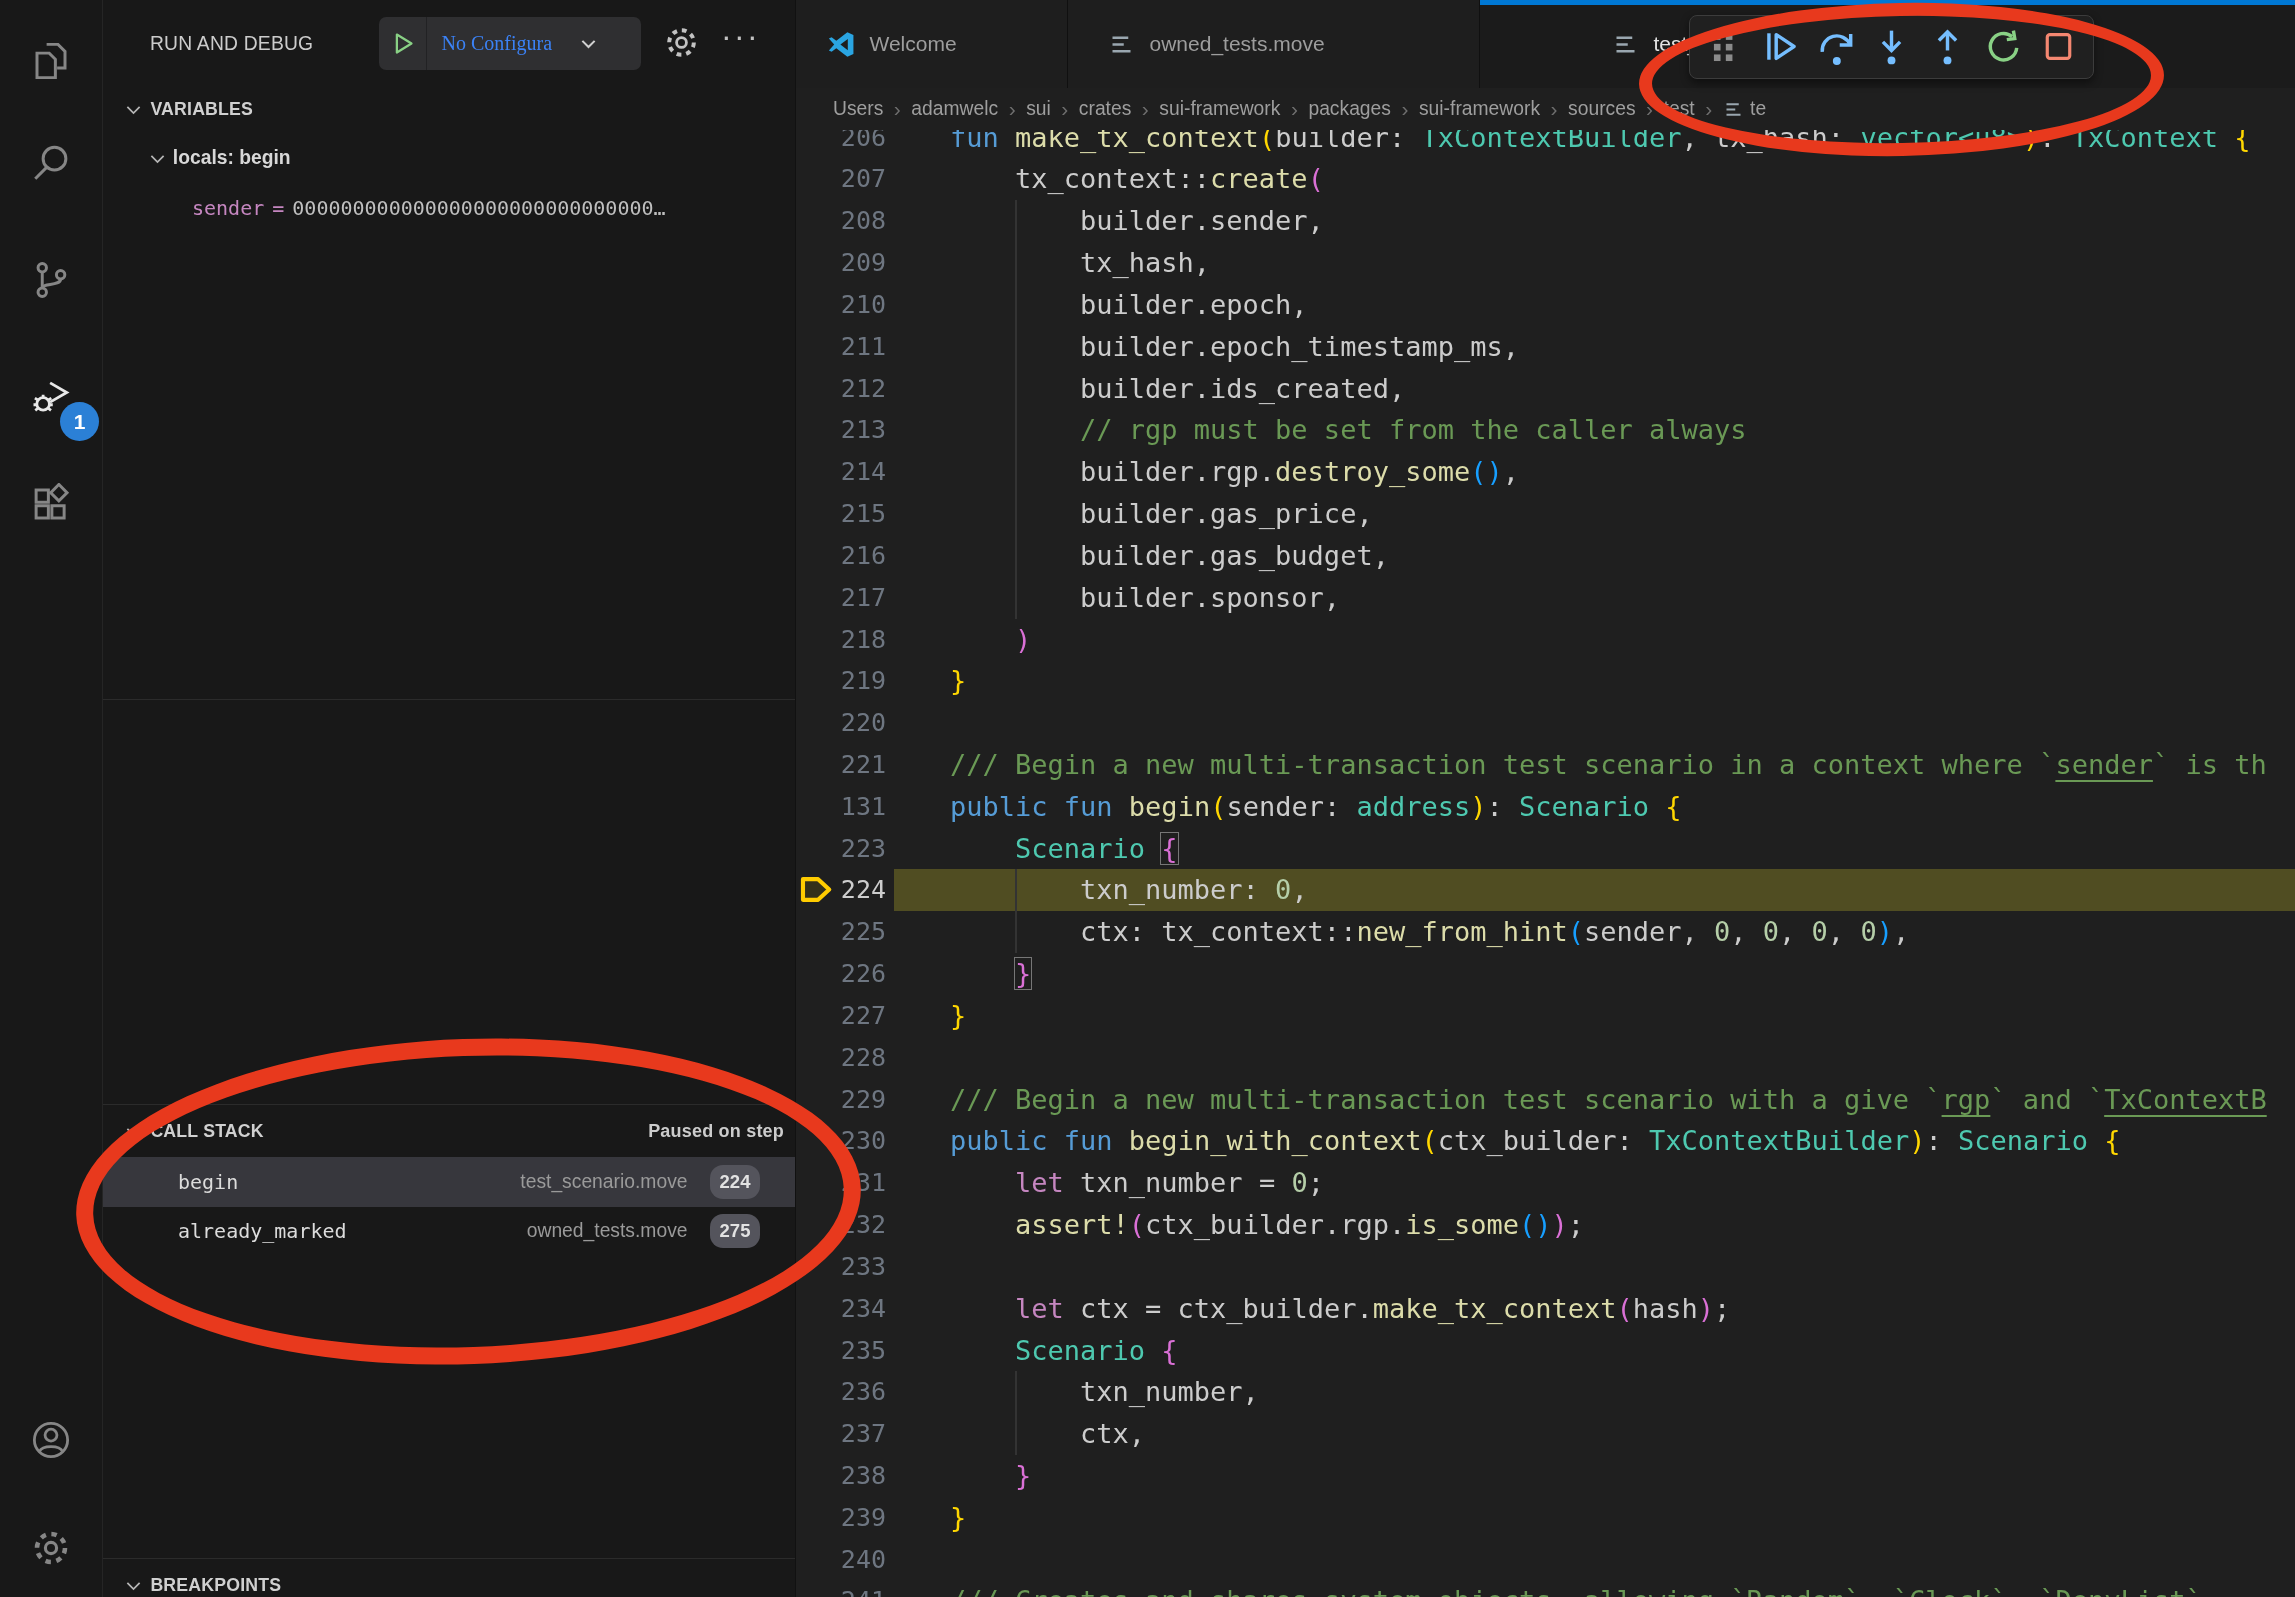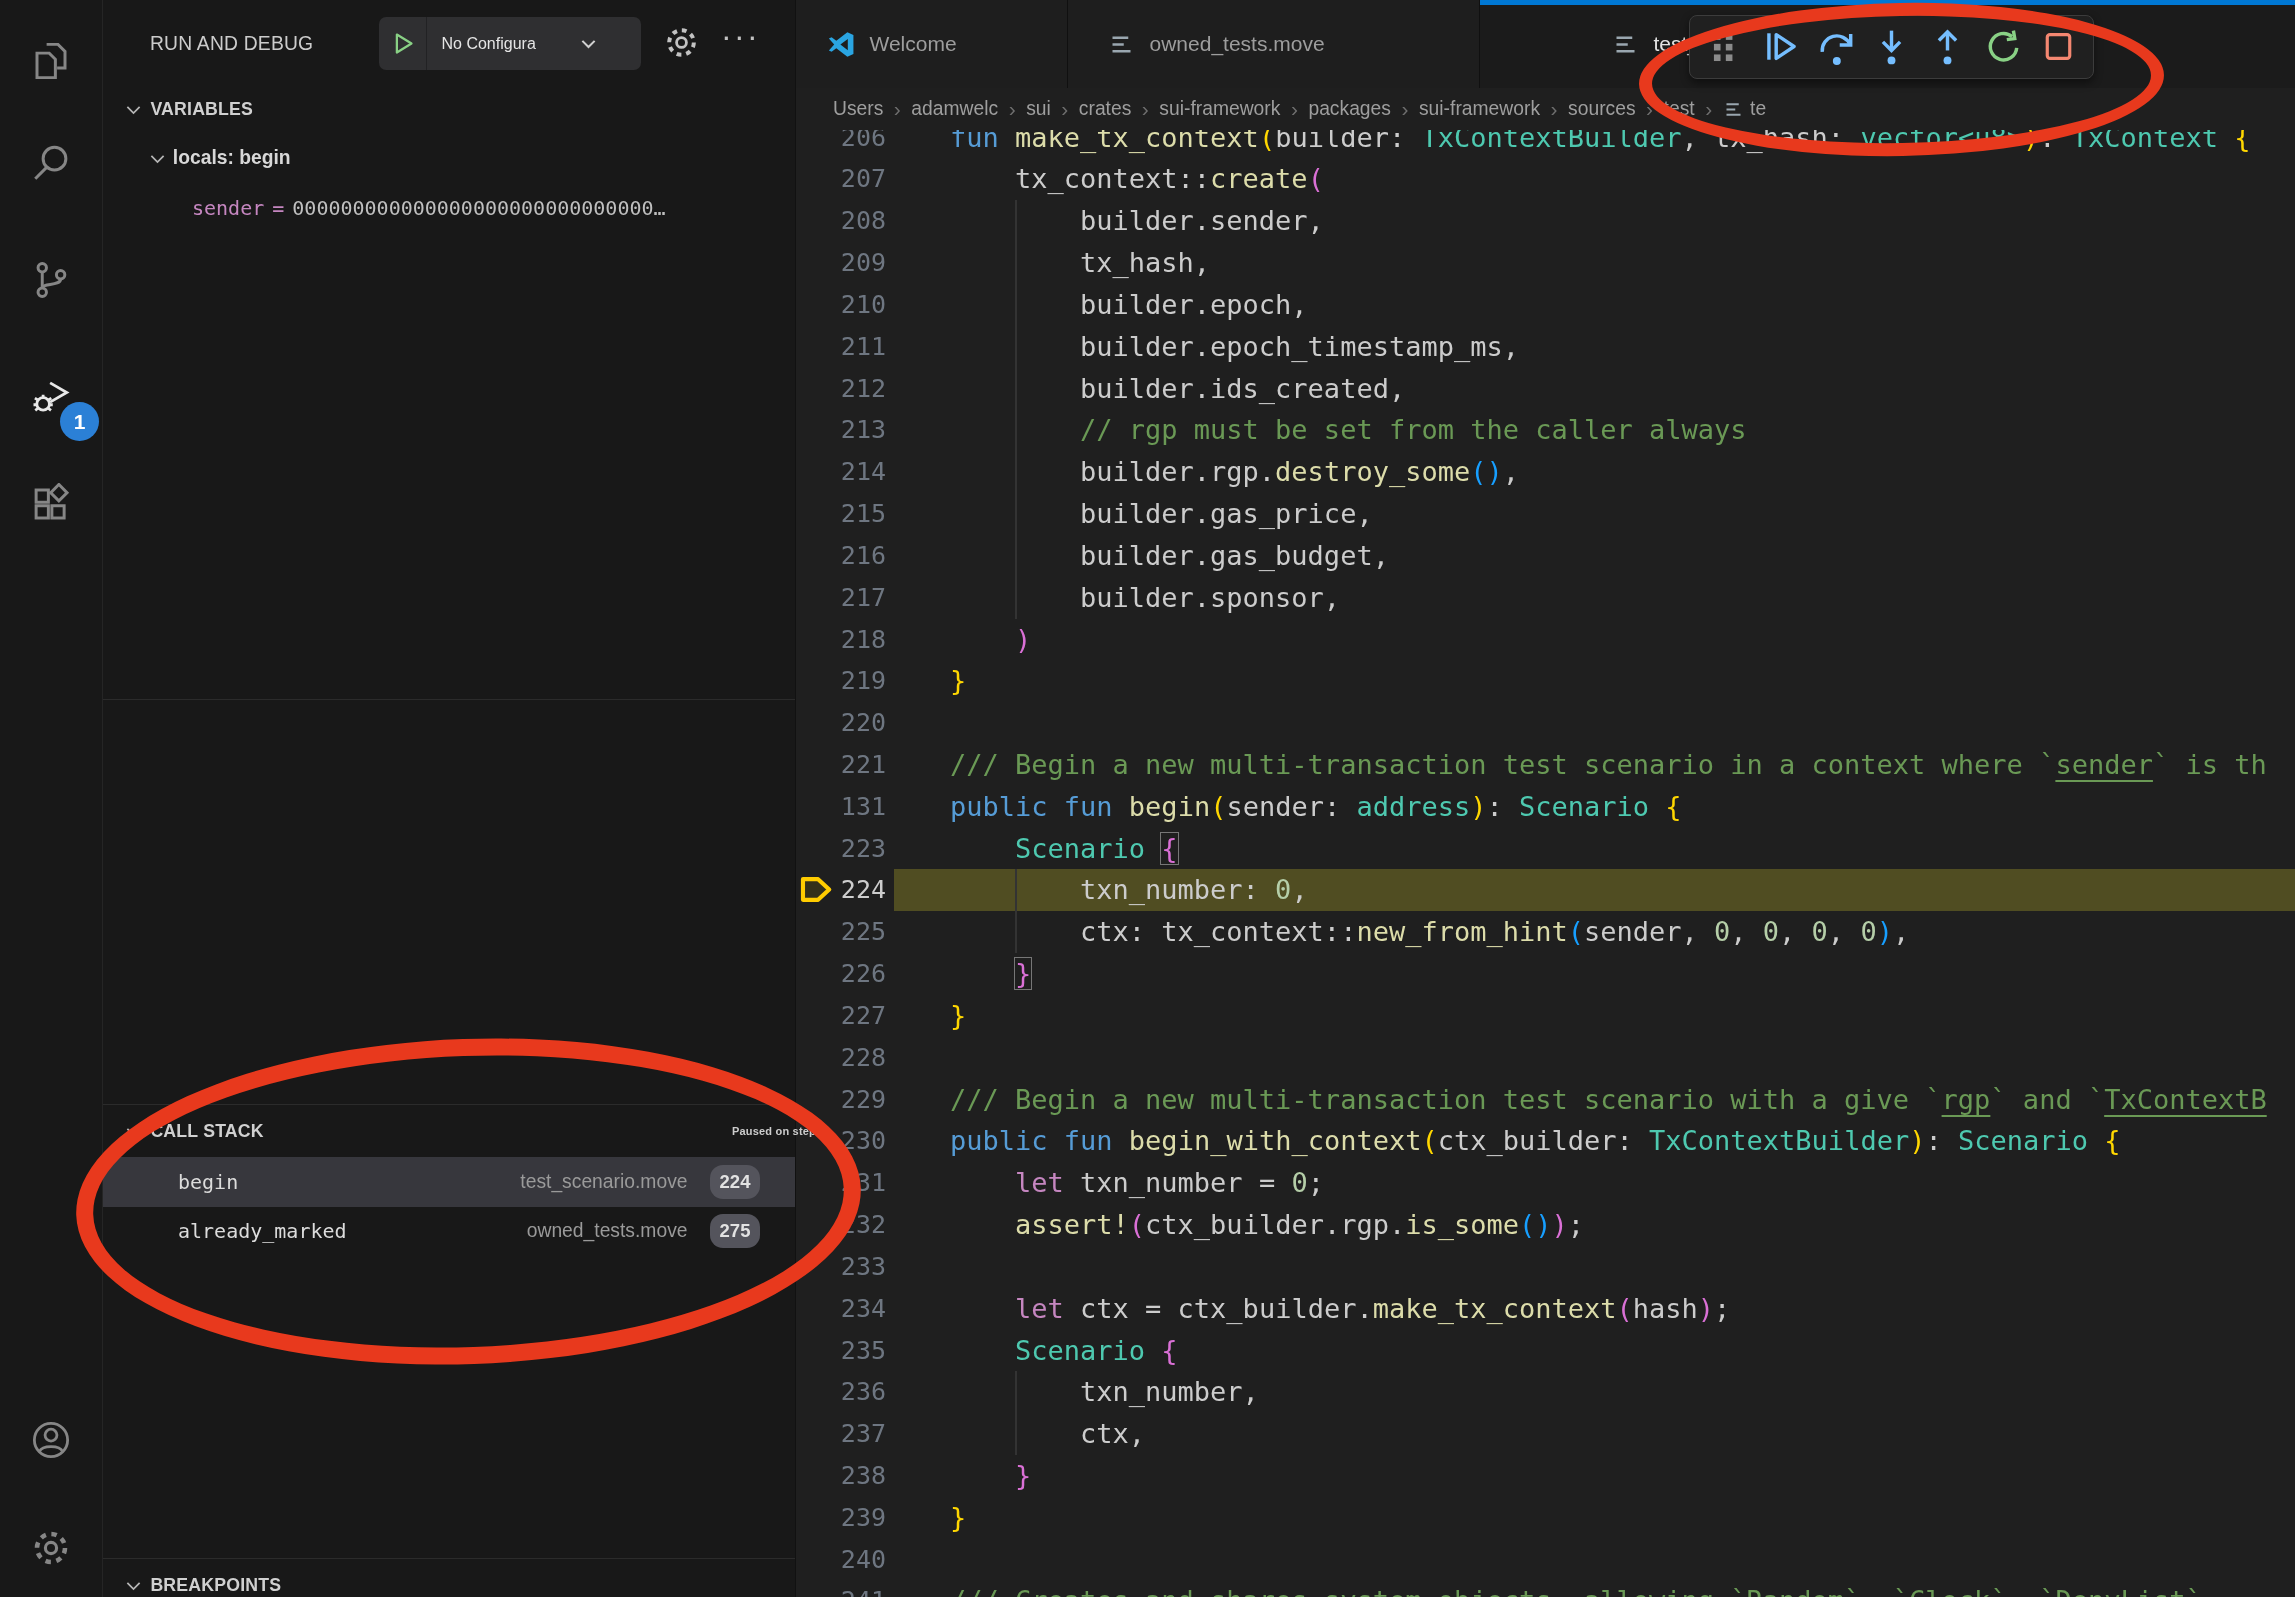--- a/index.html
+++ b/index.html
@@ -15,37 +15,37 @@
   #debug-badge{position:absolute;left:60px;top:402px;width:39px;height:39px;border-radius:50%;
     background:#2b80d6;color:#fff;font-size:21px;font-weight:700;display:flex;align-items:center;justify-content:center;z-index:2;}
   
   #sidebar{left:102px;top:0;width:693px;height:1597px;background:#181818;z-index:5;color:#cccccc;}
   #sb-header{position:absolute;left:0;top:0;width:100%;height:87px;}
   #sb-title{position:absolute;left:48px;top:0;height:87px;display:flex;align-items:center;
     font-size:19.3px;font-weight:500;color:#cccccc;letter-spacing:0.2px;}
   #config-group{position:absolute;left:277px;top:17px;width:262px;height:53px;background:#2f2f31;border-radius:7.2px;
     display:flex;align-items:center;overflow:hidden;}
   #config-play{width:47px;height:53px;display:flex;align-items:center;justify-content:center;border-right:1.6px solid #222224;flex:0 0 auto;}
-  #config-label{margin-left:14.5px;width:135px;overflow:hidden;white-space:nowrap;font-size:16px;color:#e5e5e5;flex:0 0 auto;}
+  #config-label{margin-left:14.5px;width:135px;overflow:hidden;white-space:nowrap;font-size:20px;color:#3b82f6;flex:0 0 auto;font-family:Liberation Serif, serif;}
   #config-chevron{color:#cfcfcf;margin-left:1.6px;}
   .sb-gear{position:absolute;left:561px;top:24px;width:37px;height:37px;color:#c2c2c2;}
   .sb-gear svg,.chev svg{width:100%;height:100%;display:block;}
   #sb-more{position:absolute;left:619px;top:17.7px;font-size:32px;color:#c2c2c2;letter-spacing:2.4px;}
   .chev{display:inline-block;width:21px;height:21px;color:#b6b6b6;flex:0 0 auto;}
   .sb-section-header{position:absolute;left:0;width:100%;height:42px;display:flex;align-items:center;
     font-size:17.7px;font-weight:700;color:#d0d0d0;letter-spacing:0.2px;}
   .sb-divider{position:absolute;left:0;width:100%;height:0;border-top:1.6px solid #2b2b2b;}
   #var-scope{position:absolute;left:45px;top:138px;height:40px;display:flex;align-items:center;gap:4.8px;
     font-size:19.3px;font-weight:600;color:#d8d8d8;}
   #var-row{position:absolute;left:90px;top:188px;height:40px;display:flex;align-items:center;
     font-family:"DejaVu Sans Mono",monospace;font-size:20px;white-space:nowrap;width:692px;overflow:hidden;}
   #var-row .vname{color:#c586c0;}
   #var-row .veq{color:#c586c0;margin:0 8px;}
   #var-row .vval{color:#bfbfbf;}
-  #cs-status{margin-left:auto;font-size:11px;font-weight:700;color:#cccccc;}
+  #cs-status{margin-left:auto;margin-right:32px;font-size:18px;font-weight:700;color:#cccccc;}
   .frame-row{position:absolute;left:0;width:100%;height:50px;display:flex;align-items:center;padding-left:76px;box-sizing:border-box;}
   .frame-row.selected{background:#37373d;}
   .frame-name{font-family:"DejaVu Sans Mono",monospace;font-size:20px;color:#dcdcdc;}
   .frame-file{margin-left:auto;font-size:19.3px;color:#9a9a9a;}
   .frame-badge{margin-left:22.5px;margin-right:35px;min-width:50px;height:34px;border-radius:13px;background:#54545c;
     color:#e2e2e2;font-size:18.5px;font-weight:600;display:flex;align-items:center;justify-content:center;padding:0 8px;box-sizing:border-box;}
   
   #editor{left:795px;top:0;width:1501px;height:1597px;background:#1f1f1f;overflow:hidden;border-left:0.8px solid #111;}
   #tabbar{position:absolute;left:0;top:0;width:100%;height:88px;background:#151515;z-index:3;}
   .tab{position:absolute;top:0;height:88px;display:flex;align-items:center;background:#1e1e1e;border-right:1.6px solid #101010;box-sizing:border-box;}

